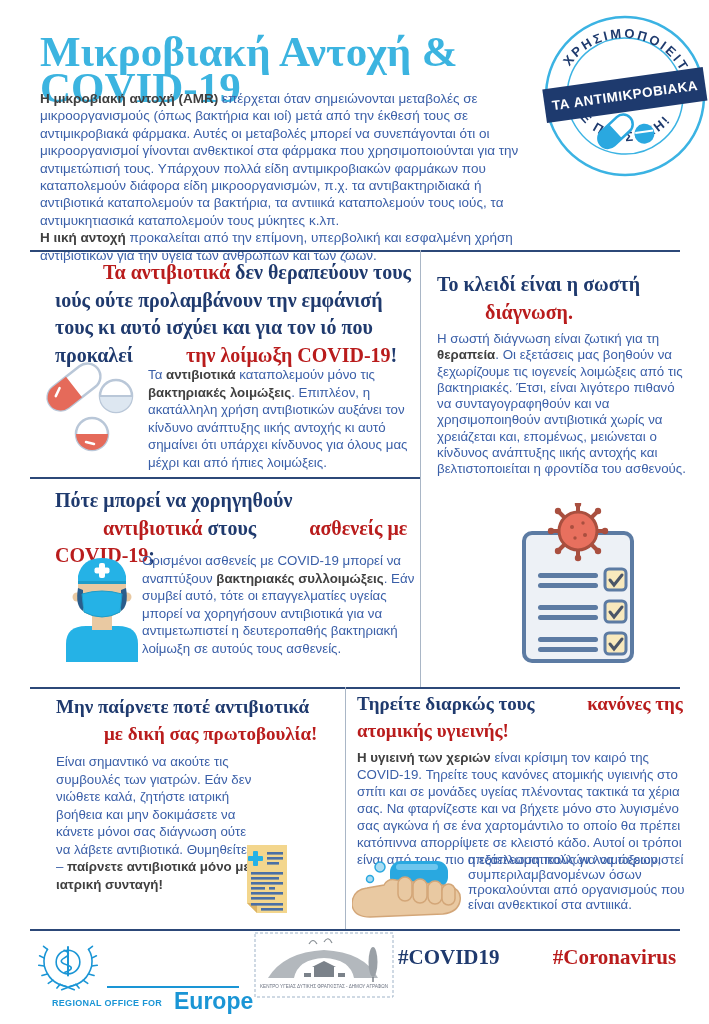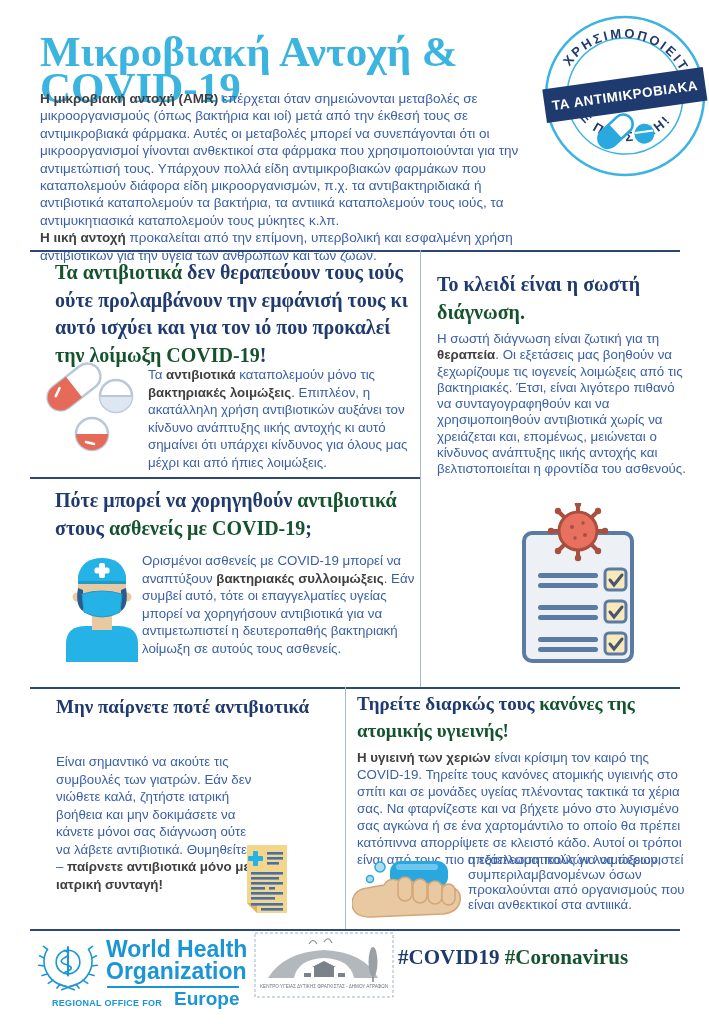--- a/index.html
+++ b/index.html
@@ -1,37 +1,37 @@
 <!DOCTYPE html>
 <html><head>
 <meta charset="utf-8">
 <style>
   html,body{margin:0;padding:0;background:#fff;}
   #page{position:relative;width:709px;height:1024px;background:#ffffff;overflow:hidden;
         font-family:"Liberation Sans","DejaVu Sans",sans-serif;}
   .abs{position:absolute;}
   .serif{font-family:"Liberation Serif","DejaVu Serif",serif;font-weight:bold;}
-  .hl{color:#14532d;}
+  .hl{color:#b91c1c;margin-left:48px;}
   .dk{color:#1f3a6e;}
   .title{left:40px;top:34px;width:520px;font-size:43px;line-height:36px;color:#3cb4e0;}
   .intro{left:40px;top:90px;width:508px;font-size:13.5px;line-height:17.4px;color:#3a5fa8;}
   .intro b, .bb{color:#404040;font-weight:bold;}
   .body-text{color:#3a5fa8;font-size:13.3px;line-height:17.5px;}
   .hline{background:#2c4878;height:2px;}
   .vline{background:#a9b6c6;width:1px;}
   .bx-heading{font-size:20px;line-height:27.5px;}
   .bx-heading-sm{font-size:19px;line-height:26.5px;}
   .badge-arc{font-family:"Liberation Sans","DejaVu Sans",sans-serif;font-weight:bold;font-size:13px;
              letter-spacing:2.5px;fill:#1e3a6e;}
   .badge-banner{font-family:"Liberation Sans","DejaVu Sans",sans-serif;font-weight:bold;font-size:13.5px;
              letter-spacing:.5px;fill:#ffffff;}
   .who-blue{color:#1a95d5;}
   .who-name{font-size:23px;line-height:22px;font-weight:bold;}
   .who-office{font-size:9px;font-weight:bold;letter-spacing:.3px;padding-left:12px;}
-  .who-region{font-size:19px;font-weight:bold;}
+  .who-region{font-size:23px;font-weight:bold;}
   .hashtags{font-family:"Liberation Serif","DejaVu Serif",serif;font-weight:bold;
             font-size:21px;line-height:30px;}
   svg{display:block;}
 </style>
 </head>
 <body>
 
 <div id="page">
 
   <div class="abs serif title">Μικροβιακή Αντοχή &amp; COVID-19</div>
@@ -170,20 +170,21 @@
         <rect x="97" y="98" width="21" height="21" rx="4" fill="#f8e9bd" stroke="#5c7ba3" stroke-width="3"></rect>
         <path d="M102,109 l4,5 l8,-10" stroke="#4a5568" stroke-width="3" fill="none" stroke-linecap="round"></path>
         <rect x="97" y="130" width="21" height="21" rx="4" fill="#f8e9bd" stroke="#5c7ba3" stroke-width="3"></rect>
         <path d="M102,141 l4,5 l8,-10" stroke="#4a5568" stroke-width="3" fill="none" stroke-linecap="round"></path>
       </g>
     </svg>
   </div>
 
   <div class="abs serif bx-heading-sm" style="left:56px;top:694px;width:300px;">
     <span class="dk">Μην παίρνετε ποτέ αντιβιοτικά</span><br>
+    <span class="hl">με δική σας πρωτοβουλία!</span>
   </div>
   <div class="abs body-text" style="left:56px;top:753px;width:196px;">
     <span>Είναι σημαντικό να ακούτε τις συμβουλές των γιατρών. Εάν δεν νιώθετε καλά, ζητήστε ιατρική βοήθεια και μην δοκιμάσετε να κάνετε μόνοι σας διάγνωση ούτε να λάβετε αντιβιοτικά. Θυμηθείτε – </span><b class="bb">παίρνετε αντιβιοτικά μόνο με ιατρική συνταγή!</b>
   </div>
   <div class="abs" style="left:243px;top:843px;">
     <svg viewBox="0 0 48 74" width="48" height="74">
       <path d="M4,2 L44,2 L44,70 L14,70 L4,60 Z" fill="#f3d68d"></path>
       <path d="M4,60 L14,60 L14,70 Z" fill="#dcb465"></path>
       <rect x="10" y="8" width="5" height="15" rx="1" fill="#25b2e6"></rect>
       <rect x="5" y="13" width="15" height="5" rx="1" fill="#25b2e6"></rect>
@@ -254,24 +255,20 @@
             <path d="M68,38 l7,-1"></path>
           <path d="M64,48 l7,2"></path>
             <path d="M57,56 l6,4"></path>
             <path d="M48,61 l4,5"></path>
           <path d="M30,68 L46,62"></path>
             <path d="M46,68 L30,62"></path>
         </g>
       </g>
     </svg>
   </div>
-  <div class="abs who-blue who-name" style="left:106px;top:938px;">
-    <div>World Health</div>
-    <div>Organization</div>
-  </div>
   <div class="abs" style="left:107px;top:986px;width:132px;height:2px;background:#1a95d5;"></div>
   <div class="abs who-blue who-office" style="left:40px;top:998px;">REGIONAL OFFICE FOR</div>
   <div class="abs who-blue who-region" style="left:174px;top:988px;">Europe</div>
 
   <div class="abs" style="left:254px;top:932px;">
     <svg viewBox="0 0 140 66" width="140" height="66">
       <rect x="1" y="1" width="138" height="64" fill="#ffffff" stroke="#9fb3c8" stroke-width="1" stroke-dasharray="3,2"></rect>
       <path d="M14,46 Q30,20 70,18 Q110,20 124,46 Z" fill="#b3b8bd"></path>
       <path d="M40,46 Q44,27 70,26 Q96,27 100,46 Z" fill="#ffffff"></path>
       <path d="M55,12 q4,-7 8,0 M70,10 q4,-7 8,1" stroke="#8a9096" stroke-width="1.2" fill="none"></path>

